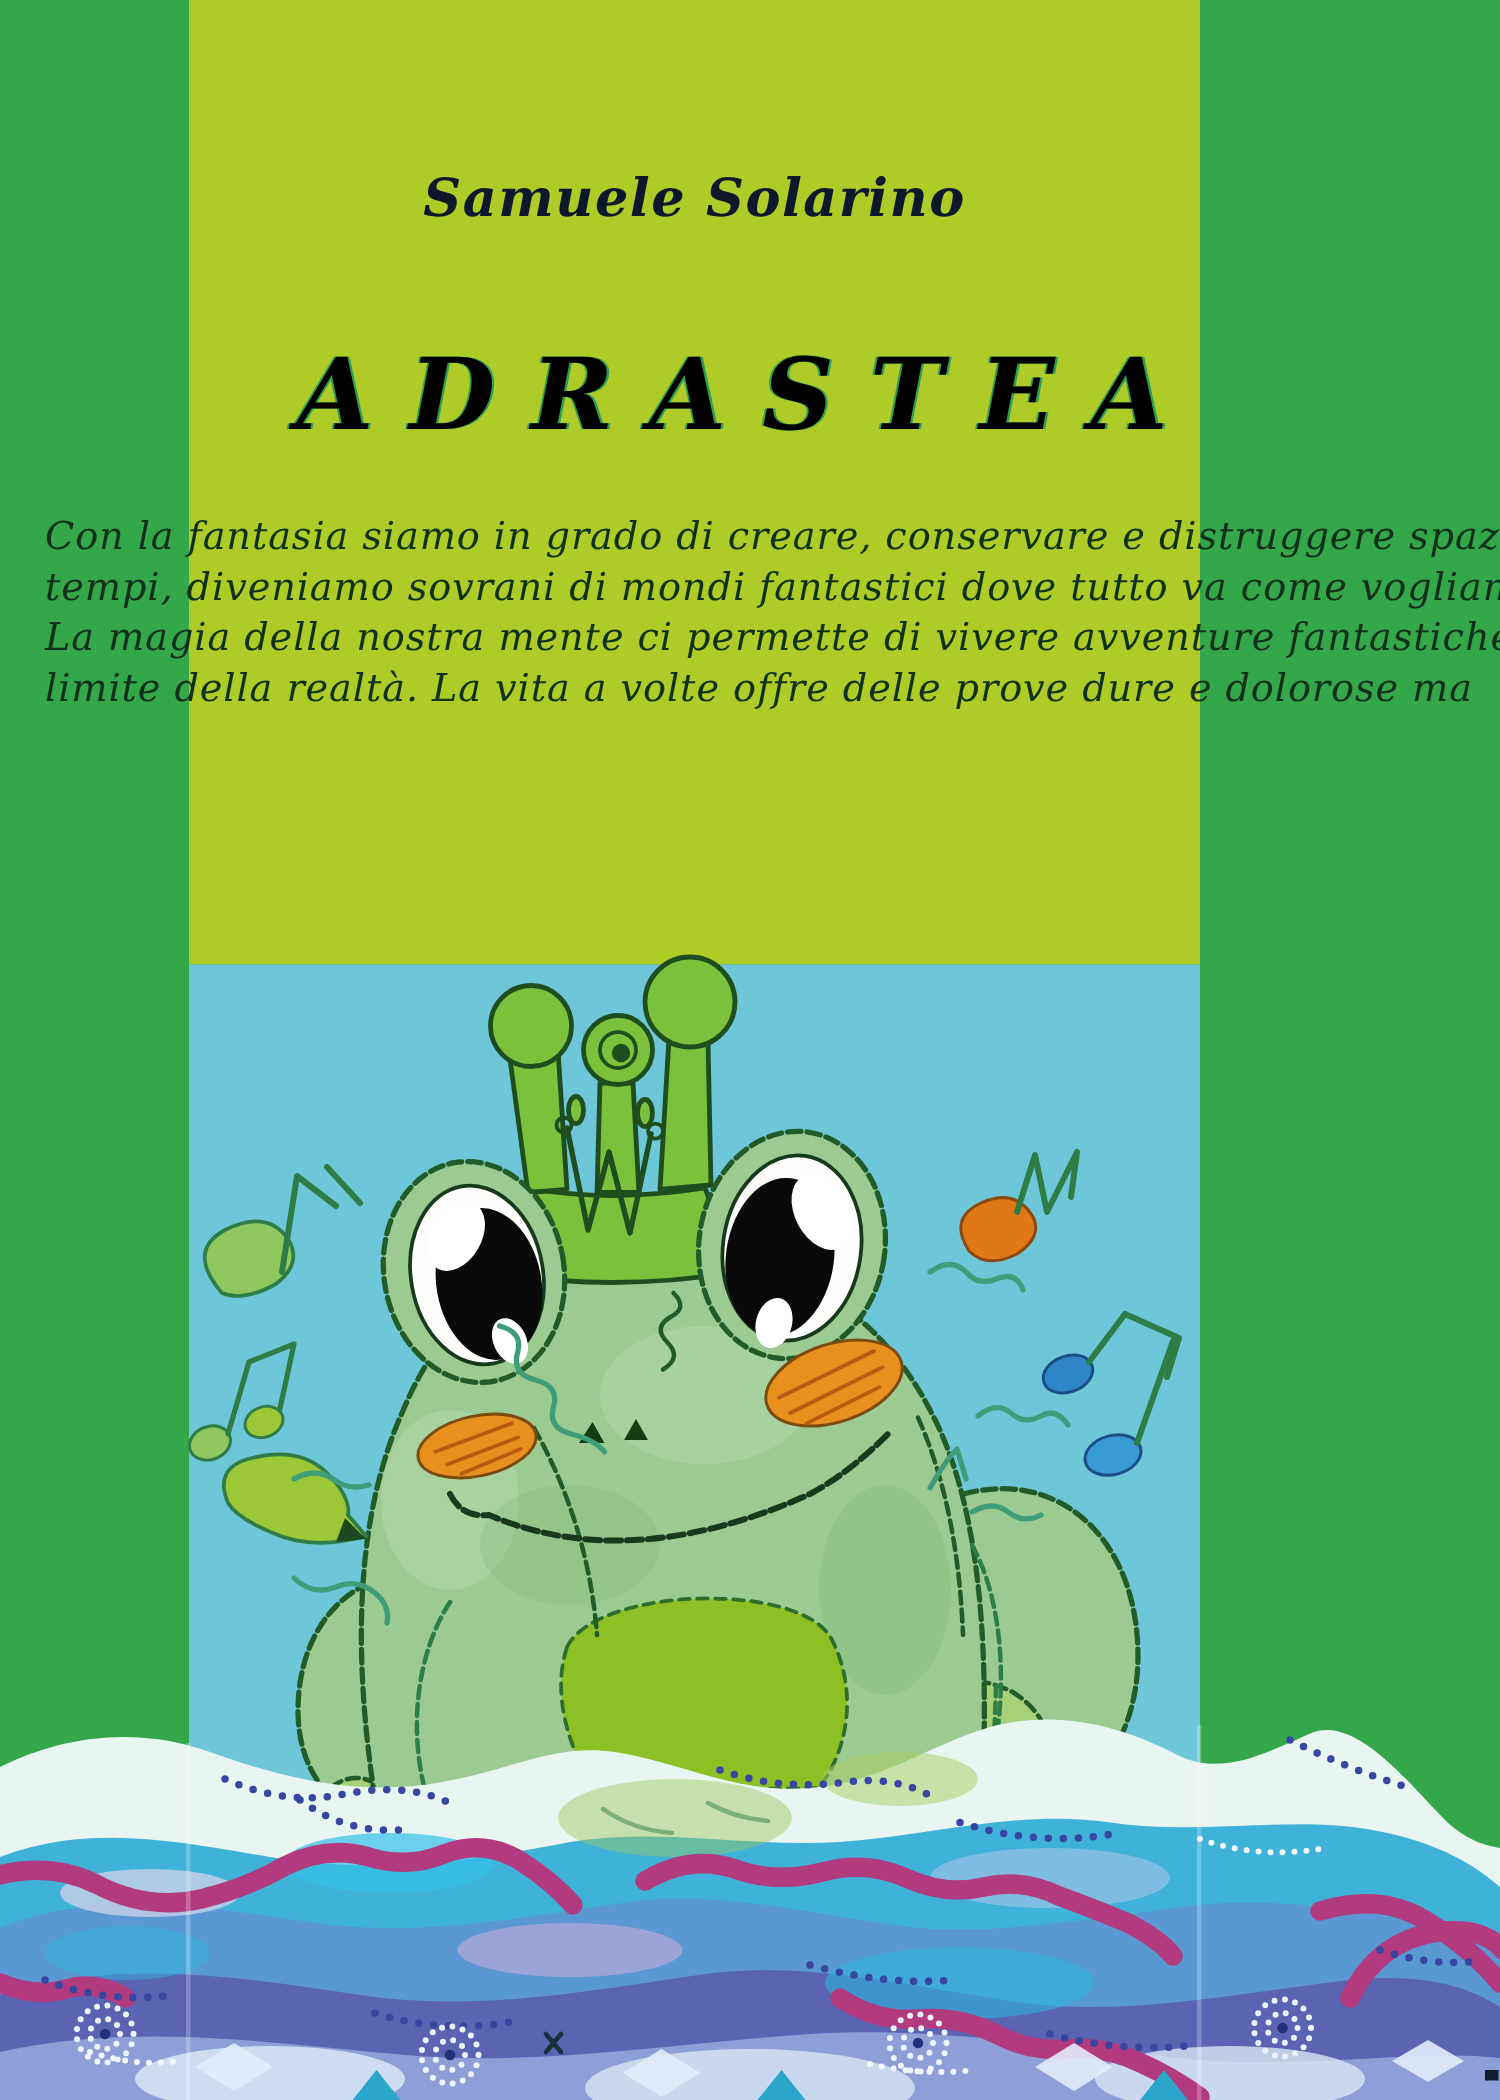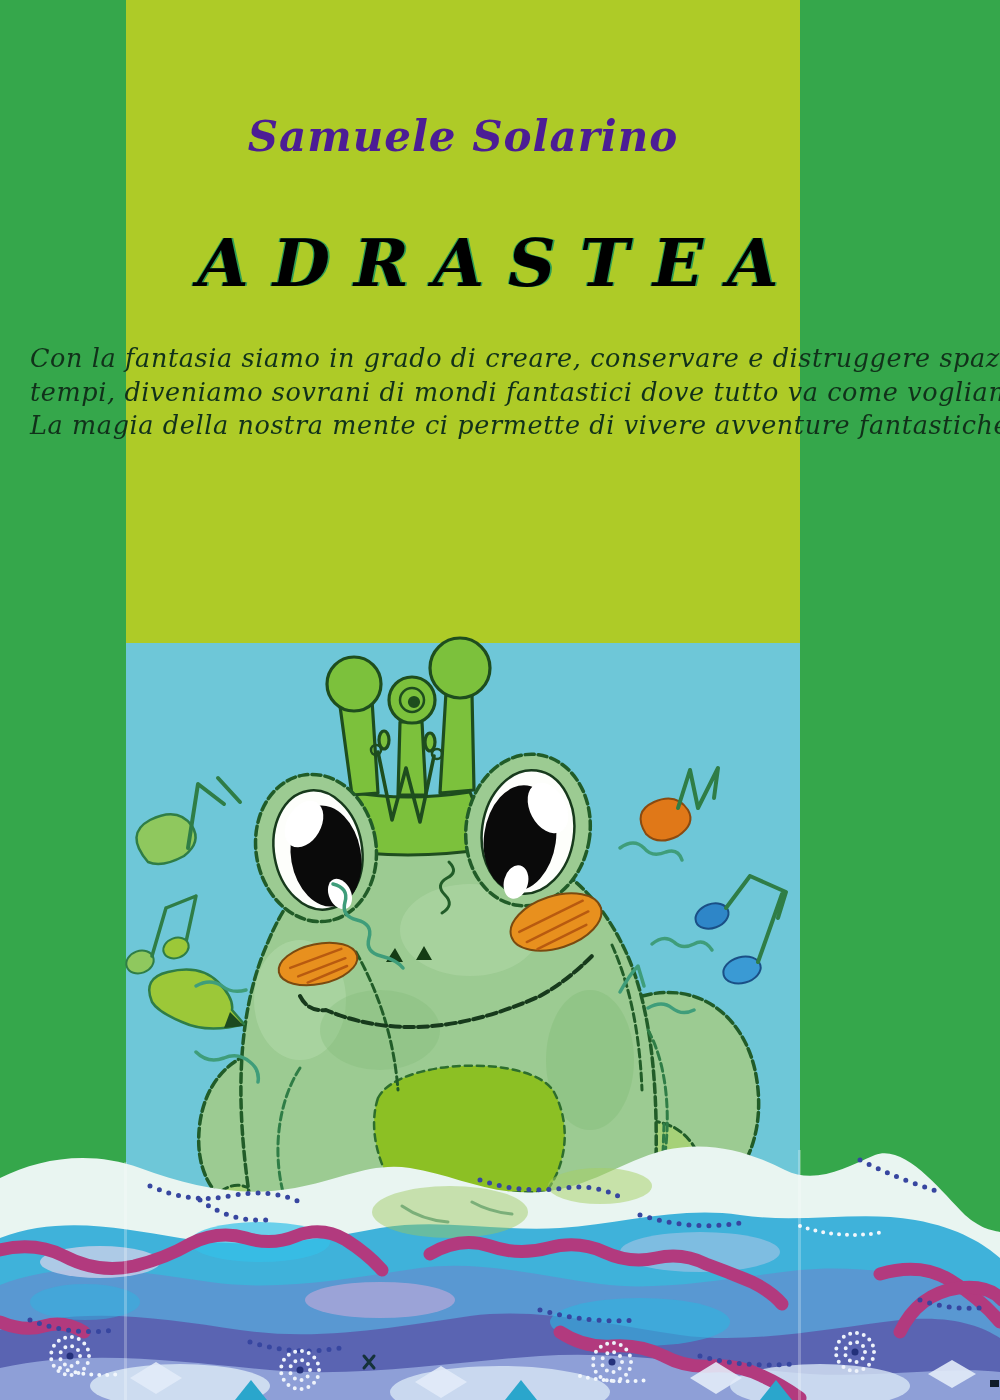--- a/index.html
+++ b/index.html
@@ -10,22 +10,22 @@
   .panel{
     position:absolute;left:126px;top:0;width:674px;height:643px;
     background:#aecb27;
   }
   .sky{
     position:absolute;left:126px;top:643px;width:674px;height:572px;
     background:#6ec7d8;
   }
   .author{
     position:absolute;left:126px;top:112px;width:674px;
-    text-align:center;font-size:42px;font-weight:bold;font-style:italic;
-    color:#4c1d95;letter-spacing:1px;
+    text-align:center;font-size:35px;font-weight:bold;font-style:italic;
+    color:#0f172a;letter-spacing:1px;
   }
   .title{
     position:absolute;left:60px;top:224px;width:880px;
     text-align:center;font-size:66px;font-weight:bold;font-style:italic;
     color:#000000;letter-spacing:24px;
     text-shadow:1.6px 0 0 #2d9e55,-1.2px 0 0 #2d9e55;
     white-space:nowrap;
   }
   .blurb{
     position:absolute;left:30px;top:342px;width:950px;
@@ -43,20 +43,21 @@
   <div class="panel"></div>
   <div class="sky"></div>
 
   <div class="author">Samuele Solarino</div>
   <div class="title">ADRASTEA</div>
 
   <div class="blurb">
     <div>Con la fantasia siamo in grado di creare, conservare e distruggere spazi e</div>
     <div>tempi, diveniamo sovrani di mondi fantastici dove tutto va come vogliamo.</div>
     <div>La magia della nostra mente ci permette di vivere avventure fantastiche al</div>
+    <div>limite della realtà. La vita a volte offre delle prove dure e dolorose ma</div>
   </div>
 
   <svg class="art" viewBox="0 0 1000 1400">
 
     <g stroke-linecap="round" stroke-linejoin="round">
 
       <path d="M630,1000 C695,975 745,1015 756,1075 C766,1130 748,1180 700,1210 L615,1210 Z" fill="#9ccb92" stroke="#215c28" stroke-width="3.5" stroke-dasharray="9 4"></path>
 
       <path d="M560,1140 C585,1118 645,1112 675,1128 C698,1142 706,1166 696,1188 L578,1188 C562,1172 554,1154 560,1140 Z" fill="#a6d178" stroke="#215c28" stroke-width="3" stroke-dasharray="8 4"></path>
       <path d="M602,1124 L598,1186 M634,1118 L632,1186 M664,1124 L662,1184" fill="none" stroke="#2f7d46" stroke-width="3" stroke-dasharray="7 4"></path>

